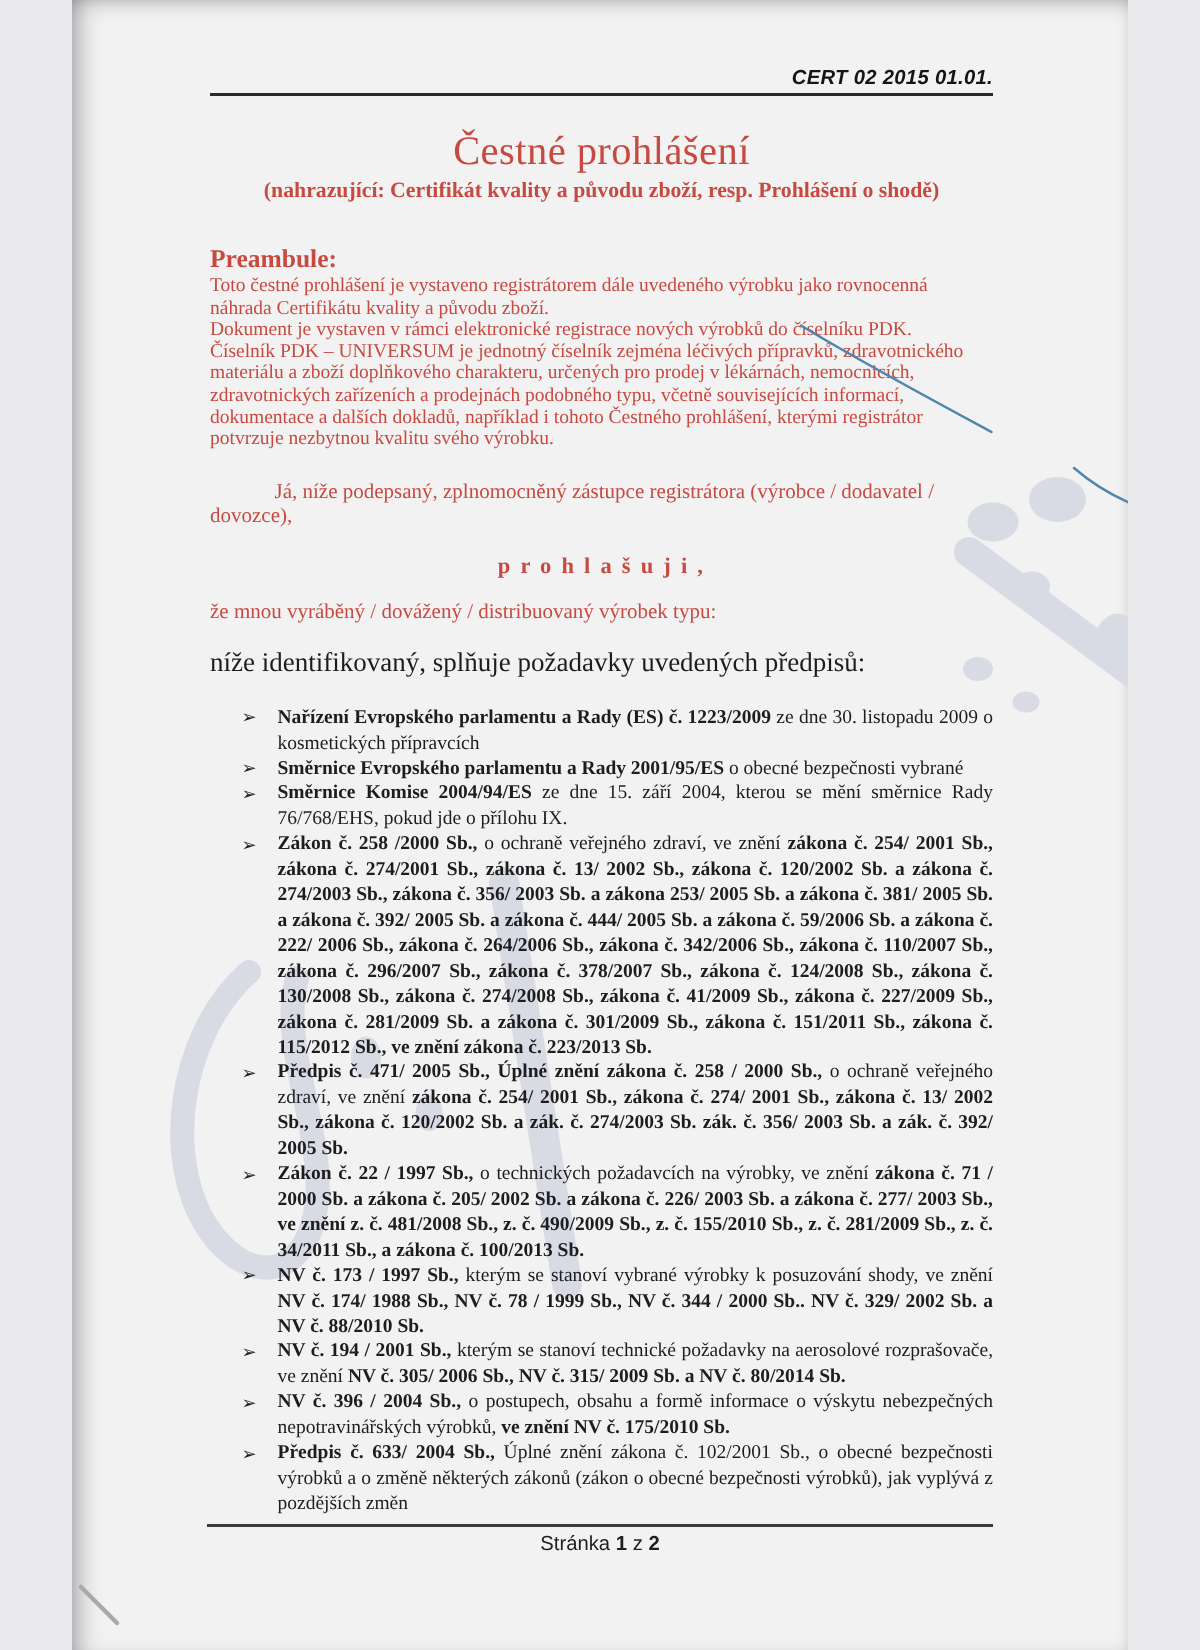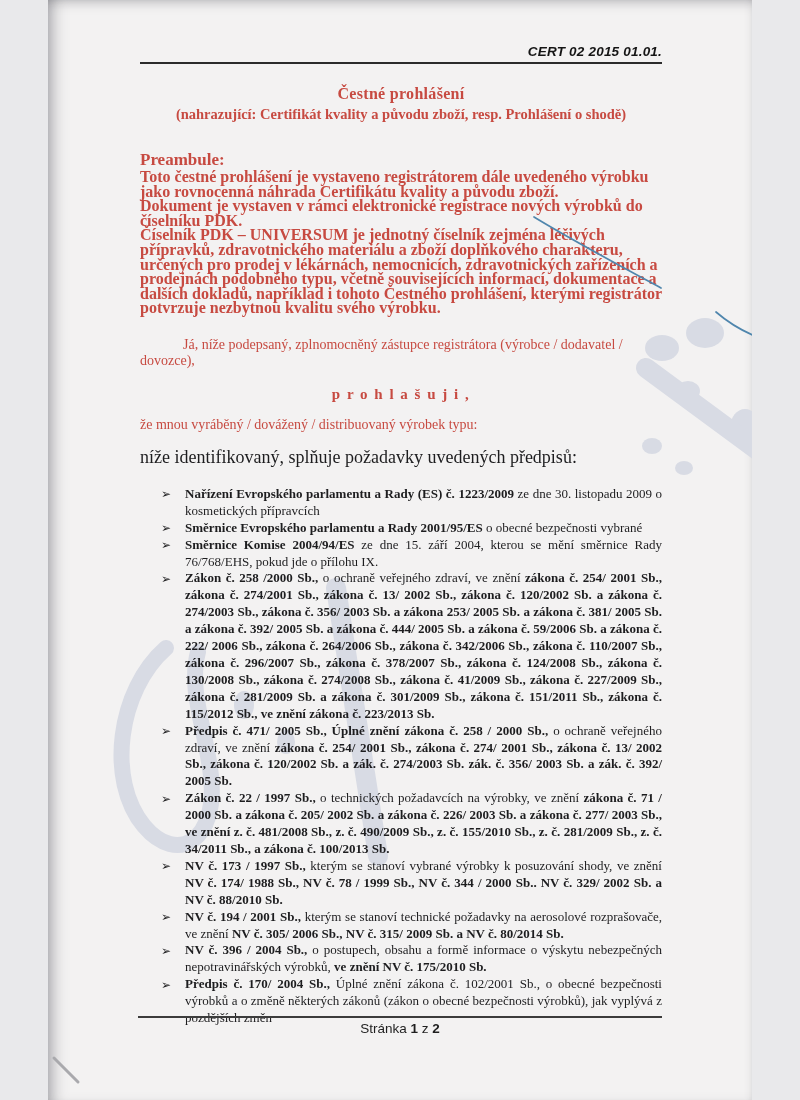--- a/index.html
+++ b/index.html
@@ -29,28 +29,28 @@
   .pen .corner{stroke:#a9a9ad;fill:none;stroke-linecap:round;}
 
   .doc-code{
     text-align:right;font-family:"Liberation Sans", sans-serif;
     font-style:italic;font-weight:bold;font-size:13.5px;color:#151515;
     padding-bottom:3px;letter-spacing:.2px;
   }
   .top-rule{border-top:2.5px solid var(--rule-black);height:0;}
 
   .title{
-    color:var(--accent-red);text-align:center;font-weight:bold;
-    font-size:16px;margin:21px 0 3px 0;letter-spacing:.3px;
+    color:var(--accent-red);text-align:center;font-weight:normal;
+    font-size:27px;margin:21px 0 3px 0;letter-spacing:.3px;
   }
   .subtitle{color:var(--accent-red);text-align:center;font-weight:bold;font-size:14.5px;}
 
   .preamble-h{color:var(--accent-red);font-weight:bold;font-size:17px;margin-top:27px;}
   .preamble p{
-    color:var(--accent-red);font-weight:bold;font-size:16px;
+    color:var(--accent-red);font-weight:normal;font-size:13px;
     line-height:14.6px;margin:0;
   }
 
   .intro{color:var(--accent-red);font-size:14px;margin:21px 0 0 0;text-indent:43px;}
   .verb{
     color:var(--accent-red);font-weight:bold;font-size:15px;
     text-align:center;margin-top:17px;letter-spacing:1.5px;
   }
   .lead{color:var(--accent-red);font-size:14px;}
   .product-wrap{text-align:center;margin-top:7px;}
@@ -119,21 +119,21 @@
     <ul class="reg-list">
         <li class="reg-item"><span class="bullet">➢</span><span class="b">Nařízení Evropského parlamentu a Rady (ES) č. 1223/2009</span><span class="n"> ze dne 30. listopadu 2009 o kosmetických přípravcích</span></li>
         <li class="reg-item"><span class="bullet">➢</span><span class="b">Směrnice Evropského parlamentu a Rady 2001/95/ES</span><span class="n"> o obecné bezpečnosti vybrané</span></li>
         <li class="reg-item"><span class="bullet">➢</span><span class="b">Směrnice Komise 2004/94/ES</span><span class="n"> ze dne 15. září 2004, kterou se mění směrnice Rady 76/768/EHS, pokud jde o přílohu IX.</span></li>
         <li class="reg-item"><span class="bullet">➢</span><span class="b">Zákon č. 258 /2000 Sb.,</span><span class="n"> o ochraně veřejného zdraví, ve znění </span><span class="b">zákona č. 254/ 2001 Sb., zákona č. 274/2001 Sb., zákona č. 13/ 2002 Sb., zákona č. 120/2002 Sb. a zákona č. 274/2003 Sb., zákona č. 356/ 2003 Sb. a zákona 253/ 2005 Sb. a zákona č. 381/ 2005 Sb. a zákona č. 392/ 2005 Sb. a zákona č. 444/ 2005 Sb. a zákona č. 59/2006 Sb. a zákona č. 222/ 2006 Sb., zákona č. 264/2006 Sb., zákona č. 342/2006 Sb., zákona č. 110/2007 Sb., zákona č. 296/2007 Sb., zákona č. 378/2007 Sb., zákona č. 124/2008 Sb., zákona č. 130/2008 Sb., zákona č. 274/2008 Sb., zákona č. 41/2009 Sb., zákona č. 227/2009 Sb., zákona č. 281/2009 Sb. a zákona č. 301/2009 Sb., zákona č. 151/2011 Sb., zákona č. 115/2012 Sb., ve znění zákona č. 223/2013 Sb.</span></li>
         <li class="reg-item"><span class="bullet">➢</span><span class="b">Předpis č. 471/ 2005 Sb., Úplné znění zákona č. 258 / 2000 Sb.,</span><span class="n"> o ochraně veřejného zdraví, ve znění </span><span class="b">zákona č. 254/ 2001 Sb., zákona č. 274/ 2001 Sb., zákona č. 13/ 2002 Sb., zákona č. 120/2002 Sb. a zák. č. 274/2003 Sb.  zák. č. 356/ 2003 Sb. a zák. č. 392/ 2005 Sb.</span></li>
         <li class="reg-item"><span class="bullet">➢</span><span class="b">Zákon č. 22 / 1997 Sb.,</span><span class="n"> o technických požadavcích na výrobky, ve znění </span><span class="b">zákona č. 71 / 2000 Sb. a zákona č. 205/ 2002 Sb. a zákona č. 226/ 2003 Sb. a zákona č. 277/ 2003 Sb., ve znění z. č. 481/2008 Sb., z. č. 490/2009 Sb., z. č. 155/2010 Sb., z. č. 281/2009 Sb., z. č. 34/2011 Sb., a zákona č. 100/2013 Sb.</span></li>
         <li class="reg-item"><span class="bullet">➢</span><span class="b">NV č. 173 / 1997 Sb.,</span><span class="n"> kterým se stanoví vybrané výrobky k posuzování shody, ve znění </span><span class="b">NV č. 174/ 1988 Sb., NV č. 78 / 1999 Sb., NV č. 344 / 2000 Sb.. NV č. 329/ 2002 Sb. a NV č. 88/2010 Sb.</span></li>
         <li class="reg-item"><span class="bullet">➢</span><span class="b">NV č. 194 / 2001 Sb.,</span><span class="n"> kterým se stanoví technické požadavky na aerosolové rozprašovače, ve znění </span><span class="b">NV č. 305/ 2006 Sb., NV č. 315/ 2009 Sb. a NV č. 80/2014 Sb.</span></li>
         <li class="reg-item"><span class="bullet">➢</span><span class="b">NV č. 396 / 2004 Sb.,</span><span class="n"> o postupech, obsahu a formě informace o výskytu nebezpečných nepotravinářských výrobků, </span><span class="b">ve znění NV č. 175/2010 Sb.</span></li>
-        <li class="reg-item"><span class="bullet">➢</span><span class="b">Předpis č. 170/ 2004 Sb.,</span><span class="n"> Úplné znění zákona č. 102/2001 Sb., o obecné bezpečnosti výrobků a o změně některých zákonů (zákon o obecné bezpečnosti výrobků), jak vyplývá z pozdějších změn</span></li>
+        <li class="reg-item"><span class="bullet">➢</span><span class="b">Předpis č. 633/ 2004 Sb.,</span><span class="n"> Úplné znění zákona č. 102/2001 Sb., o obecné bezpečnosti výrobků a o změně některých zákonů (zákon o obecné bezpečnosti výrobků), jak vyplývá z pozdějších změn</span></li>
       </ul>
   </div>
 
   <div class="footer-rule"></div>
   <div class="footer">
     <span>Stránka </span><span class="b">1</span><span> z </span><span class="b">2</span>
   </div>
 
   <svg class="pen" width="800" height="1100" viewBox="0 0 800 1100">
     <path class="ink" d="M486,217 C522,239 576,268 613,288" stroke-width="1.7"></path>

